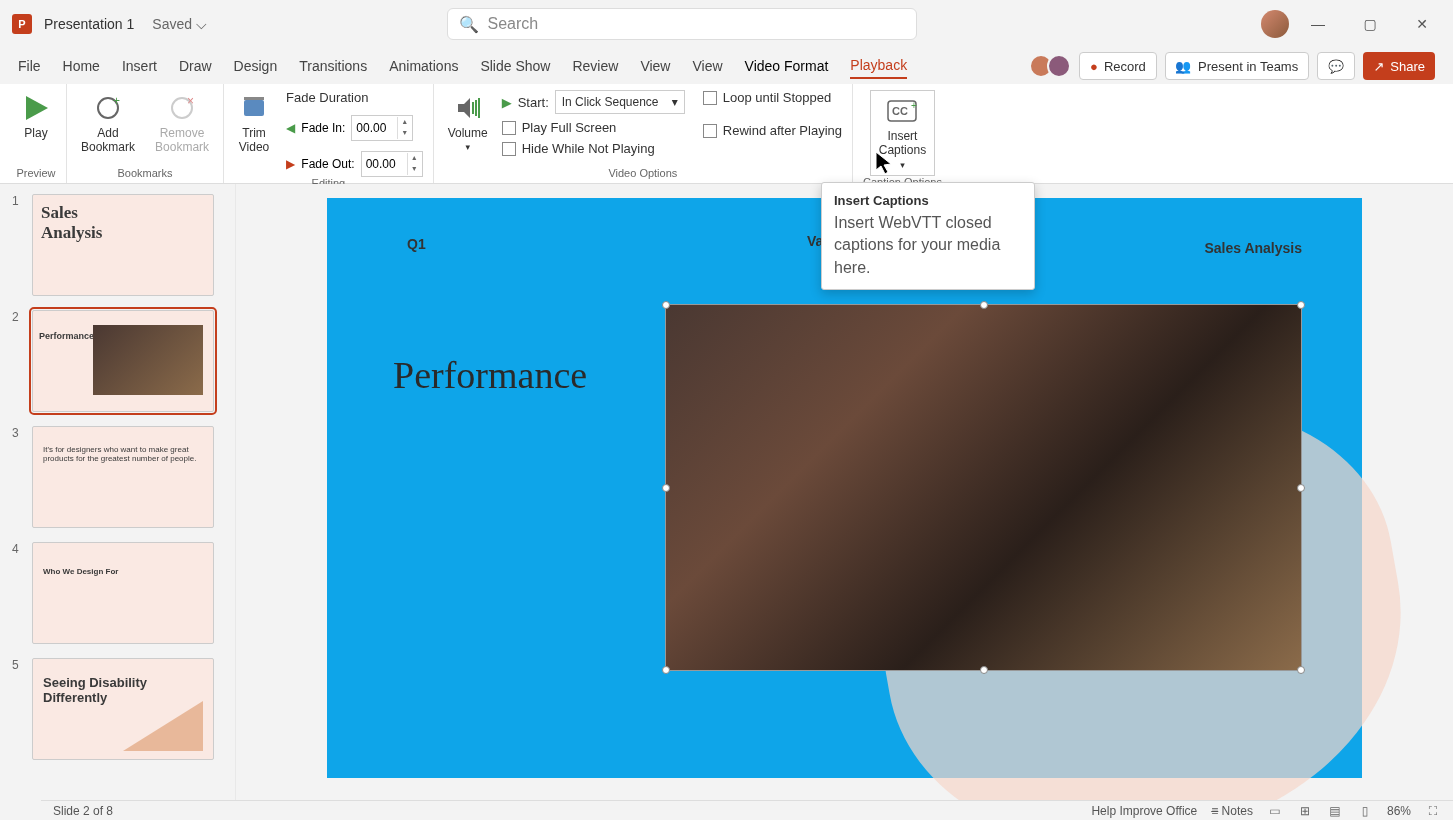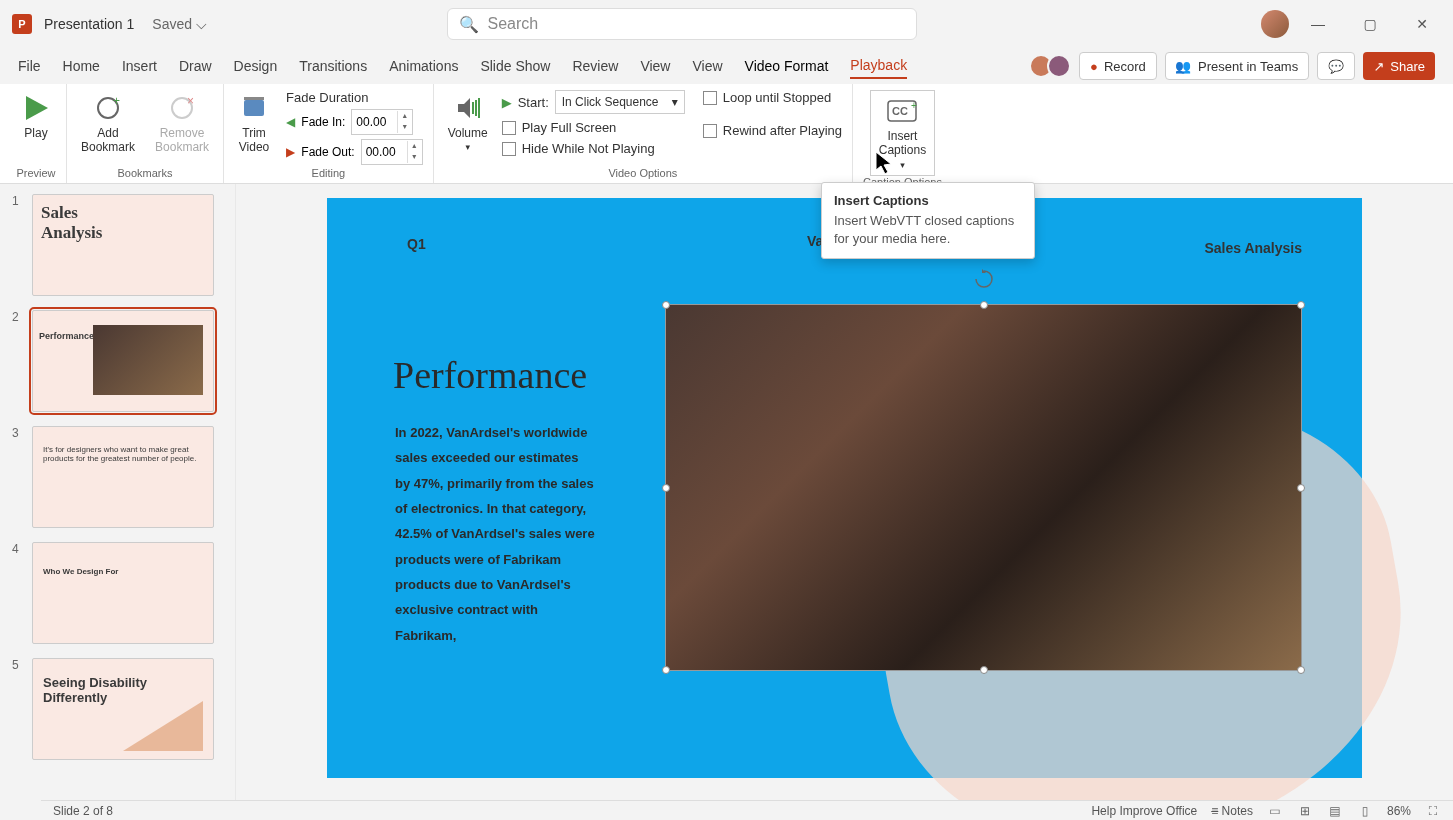--- a/index.html
+++ b/index.html
@@ -27,21 +27,21 @@
 .share-btn { background:#c43e1c; color:#fff; border:none; }
 
 
 .ribbon { height: 100px; background: #fff; display: flex; border-bottom: 1px solid #ddd; padding: 0 6px; }
 .ribbon-group { border-right: 1px solid #e3e3e3; padding: 6px 10px 2px; display:flex; flex-direction:column; align-items:center; justify-content:space-between; }
 .group-label { font-size: 11px; color: #666; text-align:center; padding-bottom:2px;}
 .rg-row { display:flex; gap:12px; align-items:flex-start; }
 .big-btn { display:flex; flex-direction:column; align-items:center; gap:2px; font-size:12px; color:#333; padding:2px 4px; text-align:center; line-height:1.2; }
 .big-btn.disabled { color:#aaa; }
 .icon-box { width:32px; height:32px; display:flex; align-items:center; justify-content:center; }
-.editing-col { display:flex; flex-direction:column; gap:4px; font-size:12px; }
+.editing-col { display:flex; flex-direction:column; gap:10px; font-size:12px; }
 .editing-row { display:flex; align-items:center; gap:6px; }
 .spinner { width:62px; height:22px; border:1px solid #ccc; background:#fff; display:flex; align-items:center; padding:12px 4px; font-size:12px; position:relative;}
 .spinner-btns { position:absolute; right:1px; top:1px; bottom:1px; width:14px; display:flex; flex-direction:column;}
 .spinner-btns span{flex:1; font-size:8px; text-align:center; color:#666; border-left:1px solid #ddd;}
 .vopts { display:flex; flex-direction:column; gap:6px; font-size:13px; color:#333; }
 .check-row { display:flex; align-items:center; gap:6px; }
 .checkbox { width:14px; height:14px; border:1px solid #888; background:#fff; }
 .dropdown { width:130px; height:24px; border:1px solid #ccc; background:#fff; font-size:12px; padding:0 6px; display:flex; align-items:center; justify-content:space-between;}
 .captions-btn { border:1px solid #ccc; background:#fff; padding:4px 8px; }
 
@@ -61,21 +61,21 @@
 .slide-sa { position:absolute; right:60px; top:42px; font-size:14px; font-weight:600; color:#333;}
 .slide-perf { position:absolute; left:66px; top:155px; font-size:38px; font-family:Georgia,serif; color:#2a2a2a;}
 .slide-body { position:absolute; left:68px; top:222px; width:200px; font-size:13px; line-height:1.95; font-weight:600; color:#2a2a2a;}
 .video-sel { position:absolute; left:338px; top:106px; width:637px; height:367px; border:1px solid #999; background:linear-gradient(135deg,#4a3832 0%,#6b4a3a 30%,#2a1f1a 60%,#8b6b4a 100%);}
 .handle { position:absolute; width:8px; height:8px; background:#fff; border:1px solid #888; border-radius:50%;}
 .rot-handle { position:absolute; left:50%; top:-36px; transform:translateX(-50%); width:20px; height:20px; }
 
 
 .tooltip { position:absolute; left:821px; top:182px; width:214px; background:#fff; border:1px solid #ccc; border-radius:3px; box-shadow:0 4px 12px rgba(0,0,0,0.2); padding:10px 12px; z-index:100;}
 .tooltip-title { font-size:13px; font-weight:600; color:#333; margin-bottom:4px;}
-.tooltip-body { font-size:13px; color:#555; line-height:1.4;}
+.tooltip-body { font-size:16px; color:#555; line-height:1.4;}
 
 
 .cursor { position:absolute; left:876px; top:152px; z-index:200; pointer-events:none;}
 
 
 .statusbar { position:absolute; bottom:0; left:0; right:0; height:20px; background:#f3f3f3; border-top:1px solid #ddd; display:flex; align-items:center; padding:0 12px; font-size:12px; color:#555;margin-left:41px;}
 .statusbar-right { margin-left:auto; display:flex; align-items:center; gap:14px;}
 .sb-icon { width:16px; height:16px; display:flex; align-items:center; justify-content:center; color:#666;}
 
 
@@ -325,21 +325,20 @@
         </div>
       </div>
   </div>
   <div class="slide-area">
     <div class="slide">
       <div class="blob"></div>
       <div class="slide-q1">Q1</div>
       <div class="slide-brand">VanArs</div>
       <div class="slide-sa">Sales Analysis</div>
       <div class="slide-perf">Performance</div>
-      <div class="slide-body">In 2022, VanArdsel's worldwide sales exceeded our estimates by 47%, primarily from the sales of electronics. In that category, 42.5% of VanArdsel's sales were products were of Fabrikam products due to VanArdsel's exclusive contract with Fabrikam,</div>
       <div class="video-sel">
         <div class="rot-handle"><svg width="20" height="20">
               <path d="M10 2 A8 8 0 1 1 2 10" fill="none" stroke="#666" stroke-width="1.5"></path>
               <polygon points="8,0 12,4 8,4" fill="#666"></polygon>
             </svg></div>
         <div class="handle" style="left:-4px;top:-4px"></div>
         <div class="handle" style="right:-4px;top:-4px"></div>
         <div class="handle" style="left:-4px;bottom:-4px"></div>
         <div class="handle" style="right:-4px;bottom:-4px"></div>
         <div class="handle" style="left:50%;top:-4px;transform:translateX(-50%)"></div>

